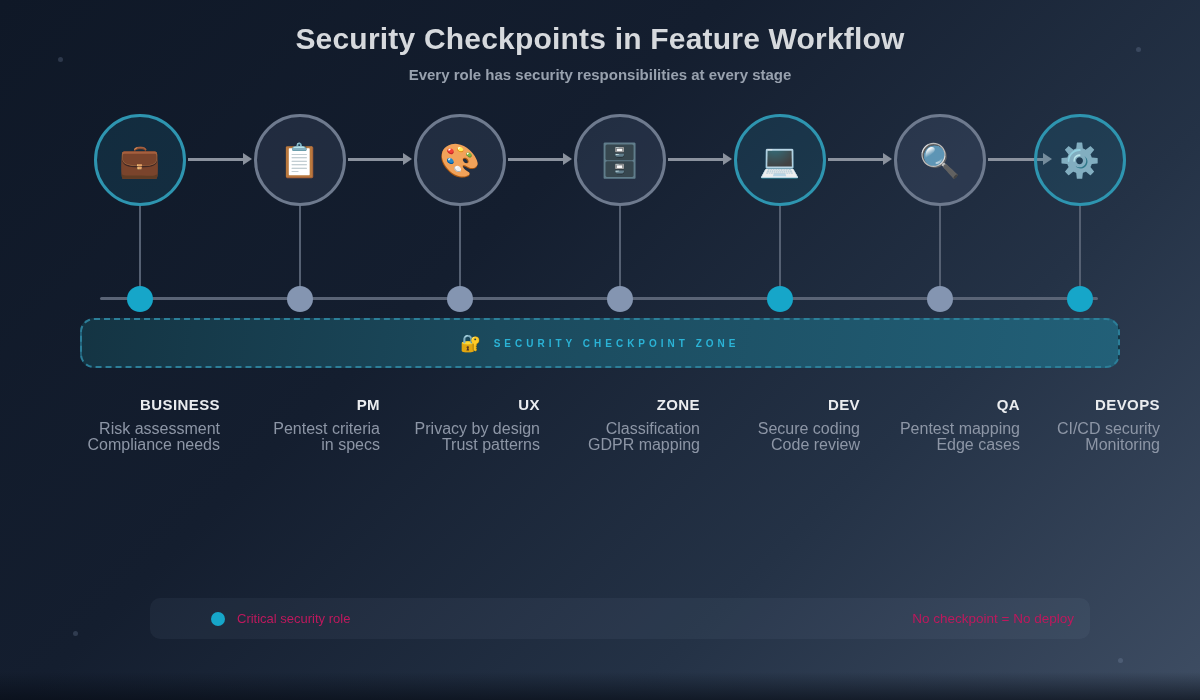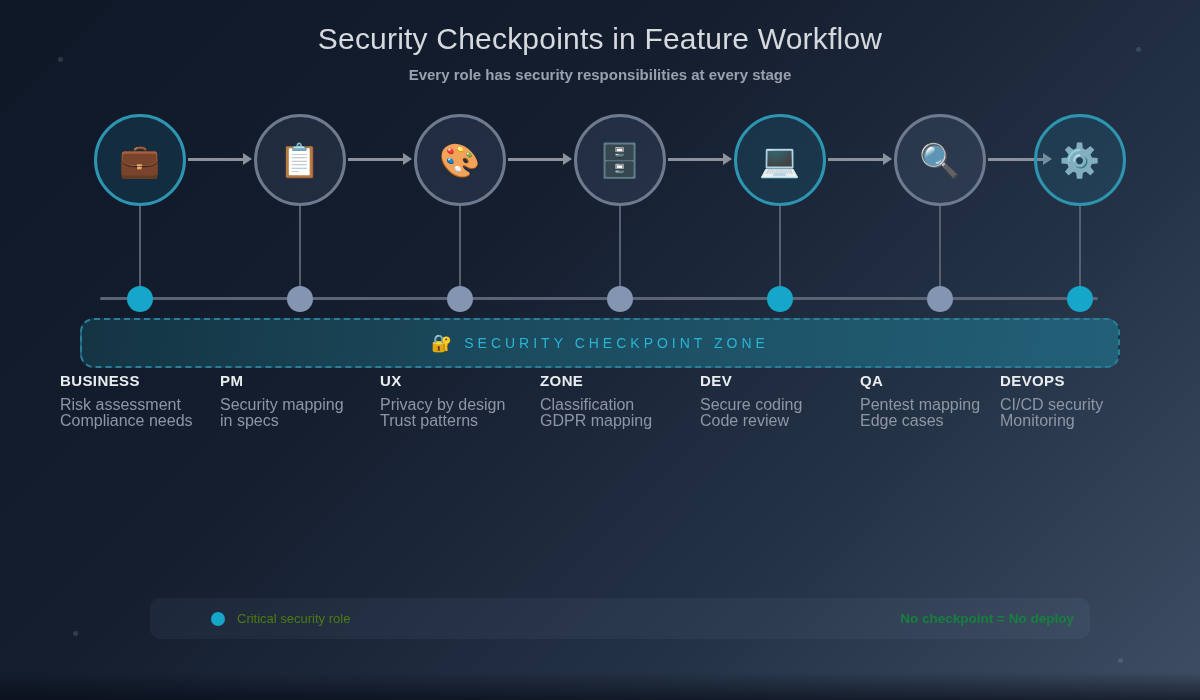--- a/index.html
+++ b/index.html
@@ -6,21 +6,21 @@
   body{
     width:1200px;height:700px;overflow:hidden;position:relative;
     font-family:"Liberation Sans","DejaVu Sans",sans-serif;
     background:
       linear-gradient(to top, rgba(6,11,20,.65) 0, rgba(6,11,20,0) 4%),
       linear-gradient(135deg,#0f1827 0%,#141e2f 38%,#243246 70%,#3e4d63 100%);
   }
   .bgdot{position:absolute;width:5px;height:5px;border-radius:50%;background:rgba(150,170,200,.22);}
 
   .title{position:absolute;top:22px;left:0;width:1200px;text-align:center;
-    font-size:30px;font-weight:400;color:#d6d9dd;letter-spacing:.2px;}
+    font-size:30px;font-weight:700;color:#d6d9dd;letter-spacing:.2px;}
   .subtitle{position:absolute;top:66px;left:0;width:1200px;text-align:center;
     font-size:15px;color:#98a1ae;font-weight:bold;}
 
   .stage{position:absolute;top:0;width:0;}
   .circle{position:absolute;left:-46px;top:114px;width:92px;height:92px;border-radius:50%;
     box-sizing:border-box;display:flex;align-items:center;justify-content:center;
     border:3px solid #6e7a8e;background:rgba(110,130,165,.16);}
   .circle.critical{border-color:#2e95b0;background:rgba(30,120,150,.20);}
   .emoji{font-size:33px;line-height:1;}
 
@@ -31,36 +31,36 @@
   .stem{position:absolute;left:-1px;top:206px;width:2px;height:93px;background:#556072;}
   .timeline{position:absolute;left:100px;top:297px;width:998px;height:3px;background:#5a6476;border-radius:2px;}
   .dot{position:absolute;left:-13px;top:286px;width:26px;height:26px;border-radius:50%;background:#8495b1;}
   .dot.critical-dot{background:#16a6c9;}
 
   .zone{position:absolute;left:80px;top:318px;width:1040px;height:50px;box-sizing:border-box;
     border:2px dashed #2c7e98;border-radius:14px;
     background:linear-gradient(100deg,#143443 0%,#1b4a5d 40%,#226078 100%);
     display:flex;align-items:center;justify-content:center;gap:12px;}
   .zone .lock{font-size:17px;}
-  .zone .zlabel{font-size:14px;font-weight:400;letter-spacing:4px;color:#2bb3d6;text-align:right;}
+  .zone .zlabel{font-size:10px;font-weight:700;letter-spacing:4px;color:#2bb3d6;text-align:right;}
 
-  .role{position:absolute;left:-80px;top:372px;width:160px;text-align:left;}
+  .role{position:absolute;left:-80px;top:396px;width:160px;text-align:right;}
   .role h3{margin:0 0 8px 0;font-size:15px;font-weight:700;color:#eaecef;letter-spacing:.4px;}
   .role .note{font-size:16px;color:#8d96a6;line-height:16px;}
 
   .legend{position:absolute;left:150px;top:598px;width:940px;height:41px;border-radius:10px;
     background:rgba(173,193,222,.06);}
   .litem{position:absolute;top:0;height:41px;display:flex;align-items:center;gap:12px;}
   .ldot{width:14px;height:14px;border-radius:50%;}
   .ldot.cyan{background:#16a6c9;}
   .ldot.gray{background:#8495b1;}
   .lswatch{width:26px;height:16px;border-radius:3px;box-sizing:border-box;
     border:1.5px dashed #4aa3bd;background:#1d4f63;}
-  .ltext{font-size:13px;color:#4d7c0f;}
-  .lwarn{font-size:13.5px;font-weight:700;color:#15803d;}
+  .ltext{font-size:13px;color:#be185d;}
+  .lwarn{font-size:13.5px;font-weight:400;color:#be185d;}
 </style>
 </head>
 <body>
 
 <div class="bgdot" style="left:58px;top:57px"></div>
 <div class="bgdot" style="left:1136px;top:47px"></div>
 <div class="bgdot" style="left:73px;top:631px"></div>
 <div class="bgdot" style="left:1118px;top:658px"></div>
 
 <div class="title">Security Checkpoints in Feature Workflow</div>
@@ -89,21 +89,21 @@
 </div>
 
 <div class="stage" style="left:300px">
   <div class="circle">
     <span class="emoji">📋</span>
   </div>
   <div class="stem"></div>
   <div class="dot"></div>
   <div class="role">
     <h3>PM</h3>
-    <div class="note">Security mapping</div>
+    <div class="note">Pentest criteria</div>
     <div class="note">in specs</div>
   </div>
 </div>
 
 <div class="stage" style="left:460px">
   <div class="circle">
     <span class="emoji">🎨</span>
   </div>
   <div class="stem"></div>
   <div class="dot"></div>

